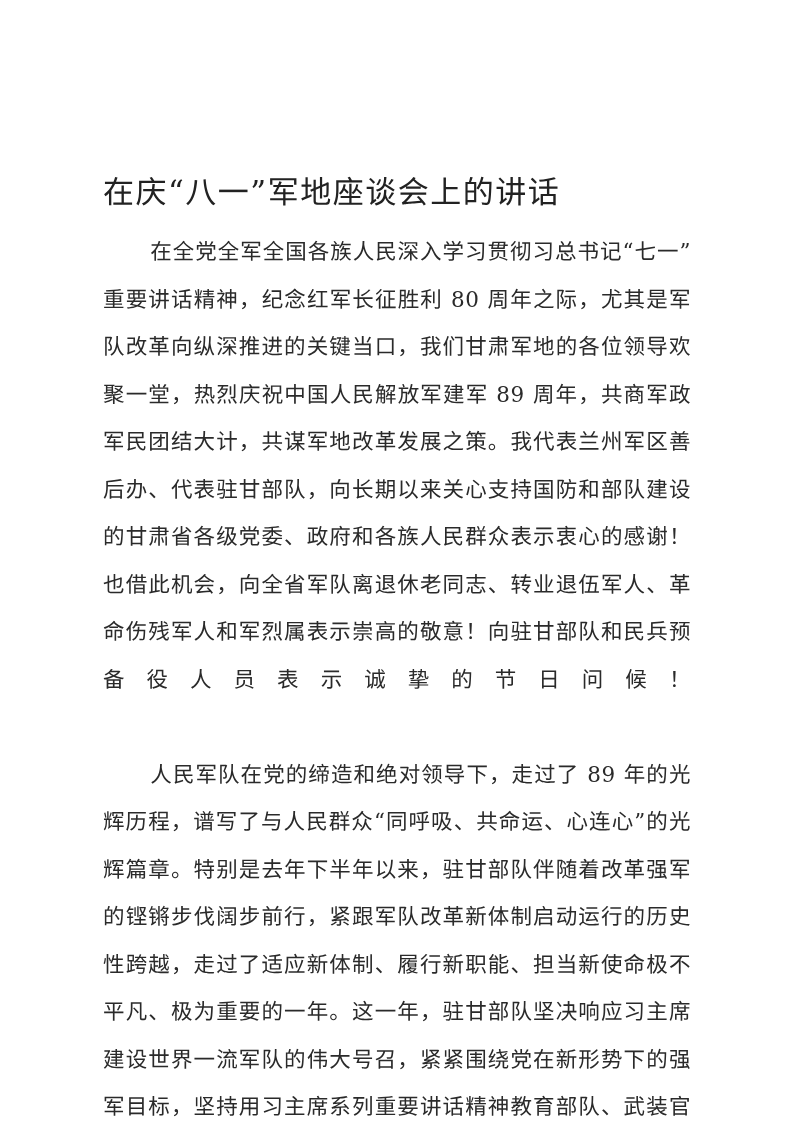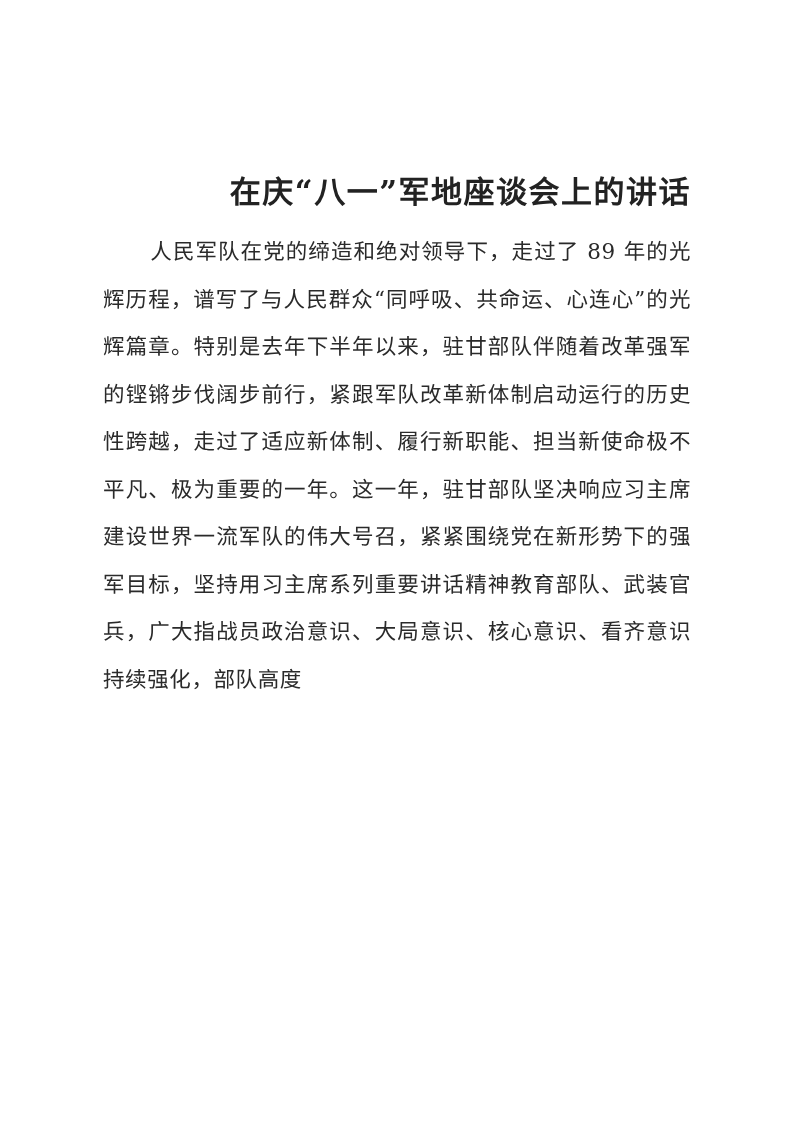--- a/index.html
+++ b/index.html
@@ -24,25 +24,25 @@
     left: 103px;
     top: 0;
     width: 588px;
   }
 
   .doc-title {
     position: absolute;
     left: 0;
     top: 149px;
     width: 588px;
-    text-align: right;
+    text-align: left;
     font-family: "DejaVu Serif", "Liberation Serif", serif;
     font-size: 31px;
     line-height: 44px;
-    font-weight: 700;
+    font-weight: 400;
     color: #222222;
     letter-spacing: 1.5px;
     white-space: nowrap;
   }
 
   .body-text {
     position: absolute;
     left: 0;
     top: 228px;
     width: 588px;
@@ -80,18 +80,19 @@
 <body>
 
 <div class="page">
   <div class="doc-body">
 
     <h1 class="doc-title">在庆“八一”军地座谈会上的讲话</h1>
 
     <div class="body-text">
 
 
+      <p class="indent">在全党全军全国各族人民深入学习贯彻习总书记“七一”重要讲话精神，纪念红军长征胜利 80 周年之际，尤其是军队改革向纵深推进的关键当口，我们甘肃军地的各位领导欢聚一堂，热烈庆祝中国人民解放军建军 89 周年，共商军政军民团结大计，共谋军地改革发展之策。我代表兰州军区善后办、代表驻甘部队，向长期以来关心支持国防和部队建设的甘肃省各级党委、政府和各族人民群众表示衷心的感谢！也借此机会，向全省军队离退休老同志、转业退伍军人、革命伤残军人和军烈属表示崇高的敬意！向驻甘部队和民兵预备役人员表示诚挚的节日问候！</p>
 
       <p class="indent last-line">人民军队在党的缔造和绝对领导下，走过了 89 年的光辉历程，谱写了与人民群众“同呼吸、共命运、心连心”的光辉篇章。特别是去年下半年以来，驻甘部队伴随着改革强军的铿锵步伐阔步前行，紧跟军队改革新体制启动运行的历史性跨越，走过了适应新体制、履行新职能、担当新使命极不平凡、极为重要的一年。这一年，驻甘部队坚决响应习主席建设世界一流军队的伟大号召，紧紧围绕党在新形势下的强军目标，坚持用习主席系列重要讲话精神教育部队、武装官兵，广大指战员政治意识、大局意识、核心意识、看齐意识持续强化，部队高度</p>
 
     </div>
   </div>
 </div>
 
 </body></html>

